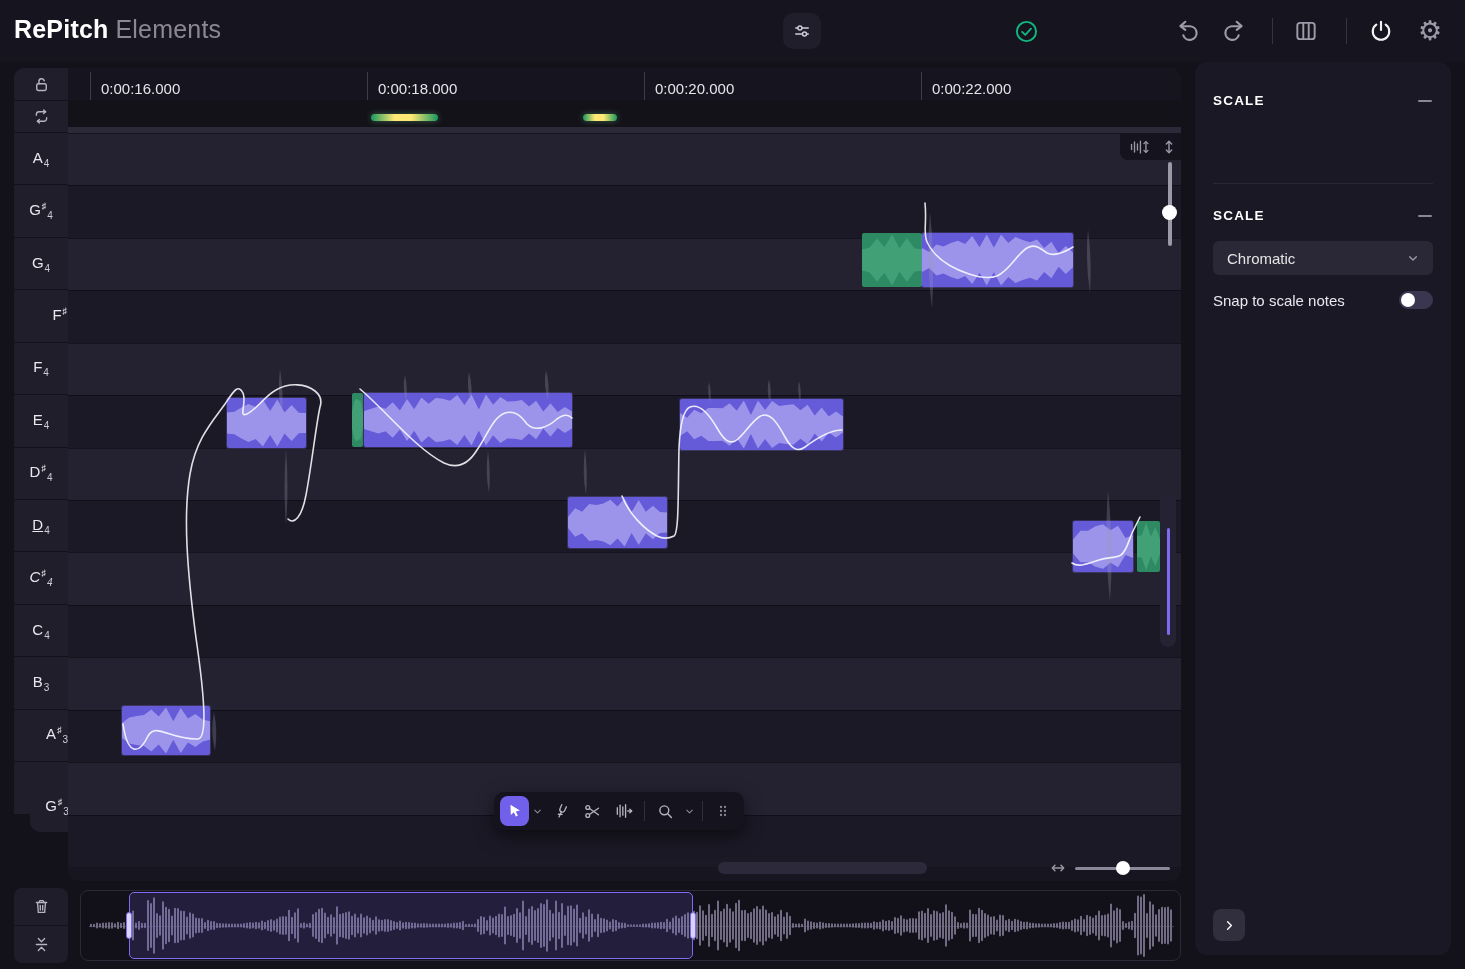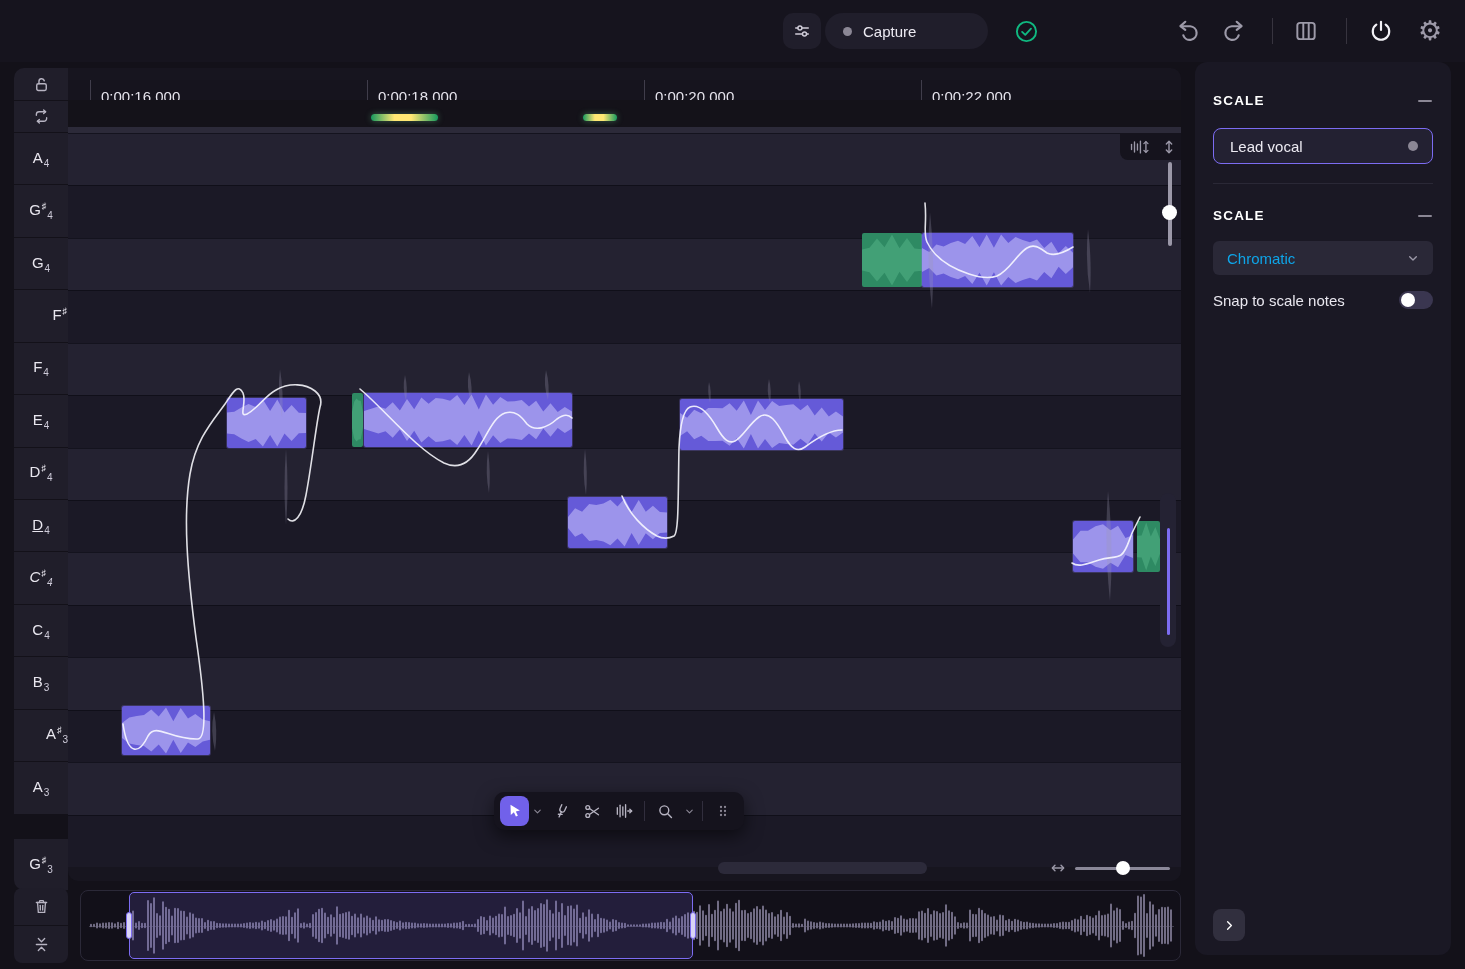--- a/index.html
+++ b/index.html
@@ -25,21 +25,21 @@
   .vdiv { width:1px; height:26px; background:#37343f; top:18px; }
 
   
   .rail-cell { left:14px; width:54px; background:#201e2a; display:flex; align-items:center; justify-content:center; }
   .note-label { font-size:15px; color:#e9e7ef; white-space:nowrap; }
   .note-label sup { font-size:9px; vertical-align:6px; margin-left:1px; }
   .note-label sub { font-size:10px; vertical-align:-4px; margin-left:1px; color:#cfccda; }
 
   
   .editor { left:68px; top:68px; width:1113px; height:813px; background:#17151f; border-radius:0 10px 10px 10px; overflow:hidden; }
-  .timeline-row { left:0; top:12px; width:1113px; height:32px; background:#16141e; }
+  .timeline-row { left:0; top:4px; width:1113px; height:32px; background:#16141e; }
   .timeline-label { top:8px; font-size:15px; color:#e5e3ec; }
   .timeline-tick { top:0; width:1px; height:32px; background:#403d4b; }
   .marker-strip { left:0; top:32px; width:1113px; height:27px; background:#141219; }
   .marker-pill { top:14px; height:7px; border-radius:4px;
       background:linear-gradient(90deg,#17995e,#ffe873 35%,#ffe873 60%,#17995e);
       box-shadow:0 0 6px rgba(120,230,160,.35); }
   .light-band { left:0; top:59px; width:1113px; height:6px; background:#2c2a39; }
   .grid { left:0; top:65px; width:1113px; height:734px; }
   .grid-row { left:0; width:1113px; height:52.43px; border-top:1px solid rgba(8,8,14,.55); }
   .row-light { background:#242231; }
@@ -72,21 +72,21 @@
   .rp-head { font-size:13.5px; font-weight:700; letter-spacing:1.2px; color:#ffffff; }
   .minus-btn { width:15px; height:15px; display:flex; align-items:center; cursor:pointer; }
   .minus-btn i { display:block; width:14px; height:2px; background:#8b8795; border-radius:1px; }
   .track-item { left:18px; top:66px; width:220px; height:36px; background:#232132; border:1.5px solid #7c6cf2;
                 border-radius:8px; display:flex; align-items:center; justify-content:space-between; padding:0 14px 0 16px; cursor:pointer; }
   .track-item .txt { font-size:15px; color:#eceaf2; }
   .track-item .tdot { width:10px; height:10px; border-radius:50%; background:#8b8795; }
   .rp-divider { left:18px; top:121px; width:220px; height:1px; background:#2a2836; }
   .scale-select { left:18px; top:179px; width:220px; height:34px; background:#2a2837; border-radius:6px;
                   display:flex; align-items:center; justify-content:space-between; padding:0 12px 0 14px; cursor:pointer; }
-  .scale-select .txt { font-size:15px; color:#0ea5e9; }
+  .scale-select .txt { font-size:15px; color:#e5e5e5; }
   .snap-label { left:18px; top:230px; font-size:15px; color:#e9e7ef; }
   .toggle { left:204px; top:229px; width:34px; height:18px; background:#3a3650; border-radius:9px; cursor:pointer; }
   .toggle .knob { position:absolute; left:2px; top:2px; width:14px; height:14px; border-radius:50%; background:#ffffff; }
   .panel-expand { left:18px; top:847px; width:32px; height:32px; background:#312f3e; border-radius:8px;
                   display:flex; align-items:center; justify-content:center; cursor:pointer; }
 
   
   .bl-btn { left:14px; width:54px; height:37px; background:#1f1d29; display:flex; align-items:center; justify-content:center; cursor:pointer; }
   .overview { left:80px; top:890px; width:1101px; height:71px; background:#121019; border:1px solid #2b2938; border-radius:8px; }
   .ov-centerline { left:8px; top:35px; width:1085px; height:1px; background:#3f3c4c; }
@@ -95,37 +95,36 @@
   .ov-handle { top:21px; width:6px; height:27px; background:#d9d5f5; border:1px solid #7c6cf2; border-radius:3px; cursor:ew-resize; }
 
   svg.ic { display:block; }
 </style>
 </head>
 <body>
 
 <div class="app">
 
   <header class="abs topbar">
+    <div class="abs logo">
+      <span class="p1">RePitch</span><span class="p2">Elements</span>
+    </div>
 
 
     <div class="abs btn-sq sliders-btn">
       <span>
         <svg class="ic" width="20" height="20" viewBox="0 0 24 24" fill="none" stroke="#cfccd8" stroke-width="1.8" stroke-linecap="round">
           <line x1="4.5" y1="8.5" x2="19.5" y2="8.5"></line>
             <circle cx="9.5" cy="8.5" r="2.4" fill="#201e2b"></circle>
           <line x1="4.5" y1="15.5" x2="19.5" y2="15.5"></line>
             <circle cx="15" cy="15.5" r="2.4" fill="#201e2b"></circle>
         </svg>
       </span>
     </div>
 
-    <div class="abs pill capture-pill">
-      <span class="dot"></span>
-      <span class="txt">Capture</span>
-    </div>
 
     <div class="abs top-ico" style="left:1014px;top:19px;">
       <svg class="ic" width="25" height="25" viewBox="0 0 24 24" fill="none" stroke="#10b981" stroke-width="1.8" stroke-linecap="round" stroke-linejoin="round">
         <circle cx="12" cy="12" r="9.2"></circle>
           <polyline points="7.8,12.4 10.8,15.2 16.3,9.3"></polyline>
       </svg>
     </div>
 
     <div class="abs top-ico" style="left:1175px;top:18px;">
       <svg class="ic" width="26" height="26" viewBox="0 0 24 24" fill="none" stroke="#9d9aa9" stroke-width="2" stroke-linecap="round" stroke-linejoin="round">
@@ -211,21 +210,21 @@
       </div>
       <div class="abs rail-cell" style="top: 657.3px; height: 51.43px;">
         <span class="note-label">B<sub>3</sub></span>
       </div>
       <div class="abs rail-cell" style="top: 709.73px; height: 51.43px; justify-content: flex-end;">
         <span class="note-label">A<sup>♯</sup><sub>3</sub></span>
       </div>
       <div class="abs rail-cell" style="top: 762.16px; height: 51.43px;">
         <span class="note-label">A<sub>3</sub></span>
       </div>
-      <div class="abs rail-cell" style="top: 839px; height: 51.43px; border-radius: 0px 0px 0px 10px;">
+      <div class="abs rail-cell" style="top: 781px; height: 51.43px; border-radius: 0px 0px 0px 10px; margin-left: 16px;">
         <span class="note-label">G<sup>♯</sup><sub>3</sub></span>
       </div>
     </div>
 
   <div class="abs bl-btn" style="top:888px;border-radius:8px 8px 0 0;">
     <svg class="ic" width="19" height="19" viewBox="0 0 24 24" fill="none" stroke="#b7b4c2" stroke-width="1.7" stroke-linecap="round">
       <path d="M5.5 7 h13"></path>
         <path d="M9.5 7 V5.5 a1 1 0 0 1 1 -1 h3 a1 1 0 0 1 1 1 V7"></path>
       <path d="M7 7 l1 12.5 h8 L17 7"></path>
         <line x1="10.5" y1="10.5" x2="10.5" y2="16.5"></line>
@@ -430,24 +429,20 @@
     <div class="abs zoom-track"></div>
     <div class="abs zoom-knob"></div>
   </div>
 
   <aside class="abs rpanel">
     <div class="abs rp-head" style="left:18px;top:31px;">SCALE</div>
     <div class="abs minus-btn" style="left:1px;top:31px;left:223px;">
         <i></i>
       </div>
 
-    <div class="abs track-item">
-      <span class="txt">Lead vocal</span>
-      <span class="tdot"></span>
-    </div>
 
     <div class="abs rp-divider"></div>
 
     <div class="abs rp-head" style="left:18px;top:146px;">SCALE</div>
     <div class="abs minus-btn" style="left:223px;top:146px;">
         <i></i>
       </div>
 
     <div class="abs scale-select">
       <span class="txt">Chromatic</span>

